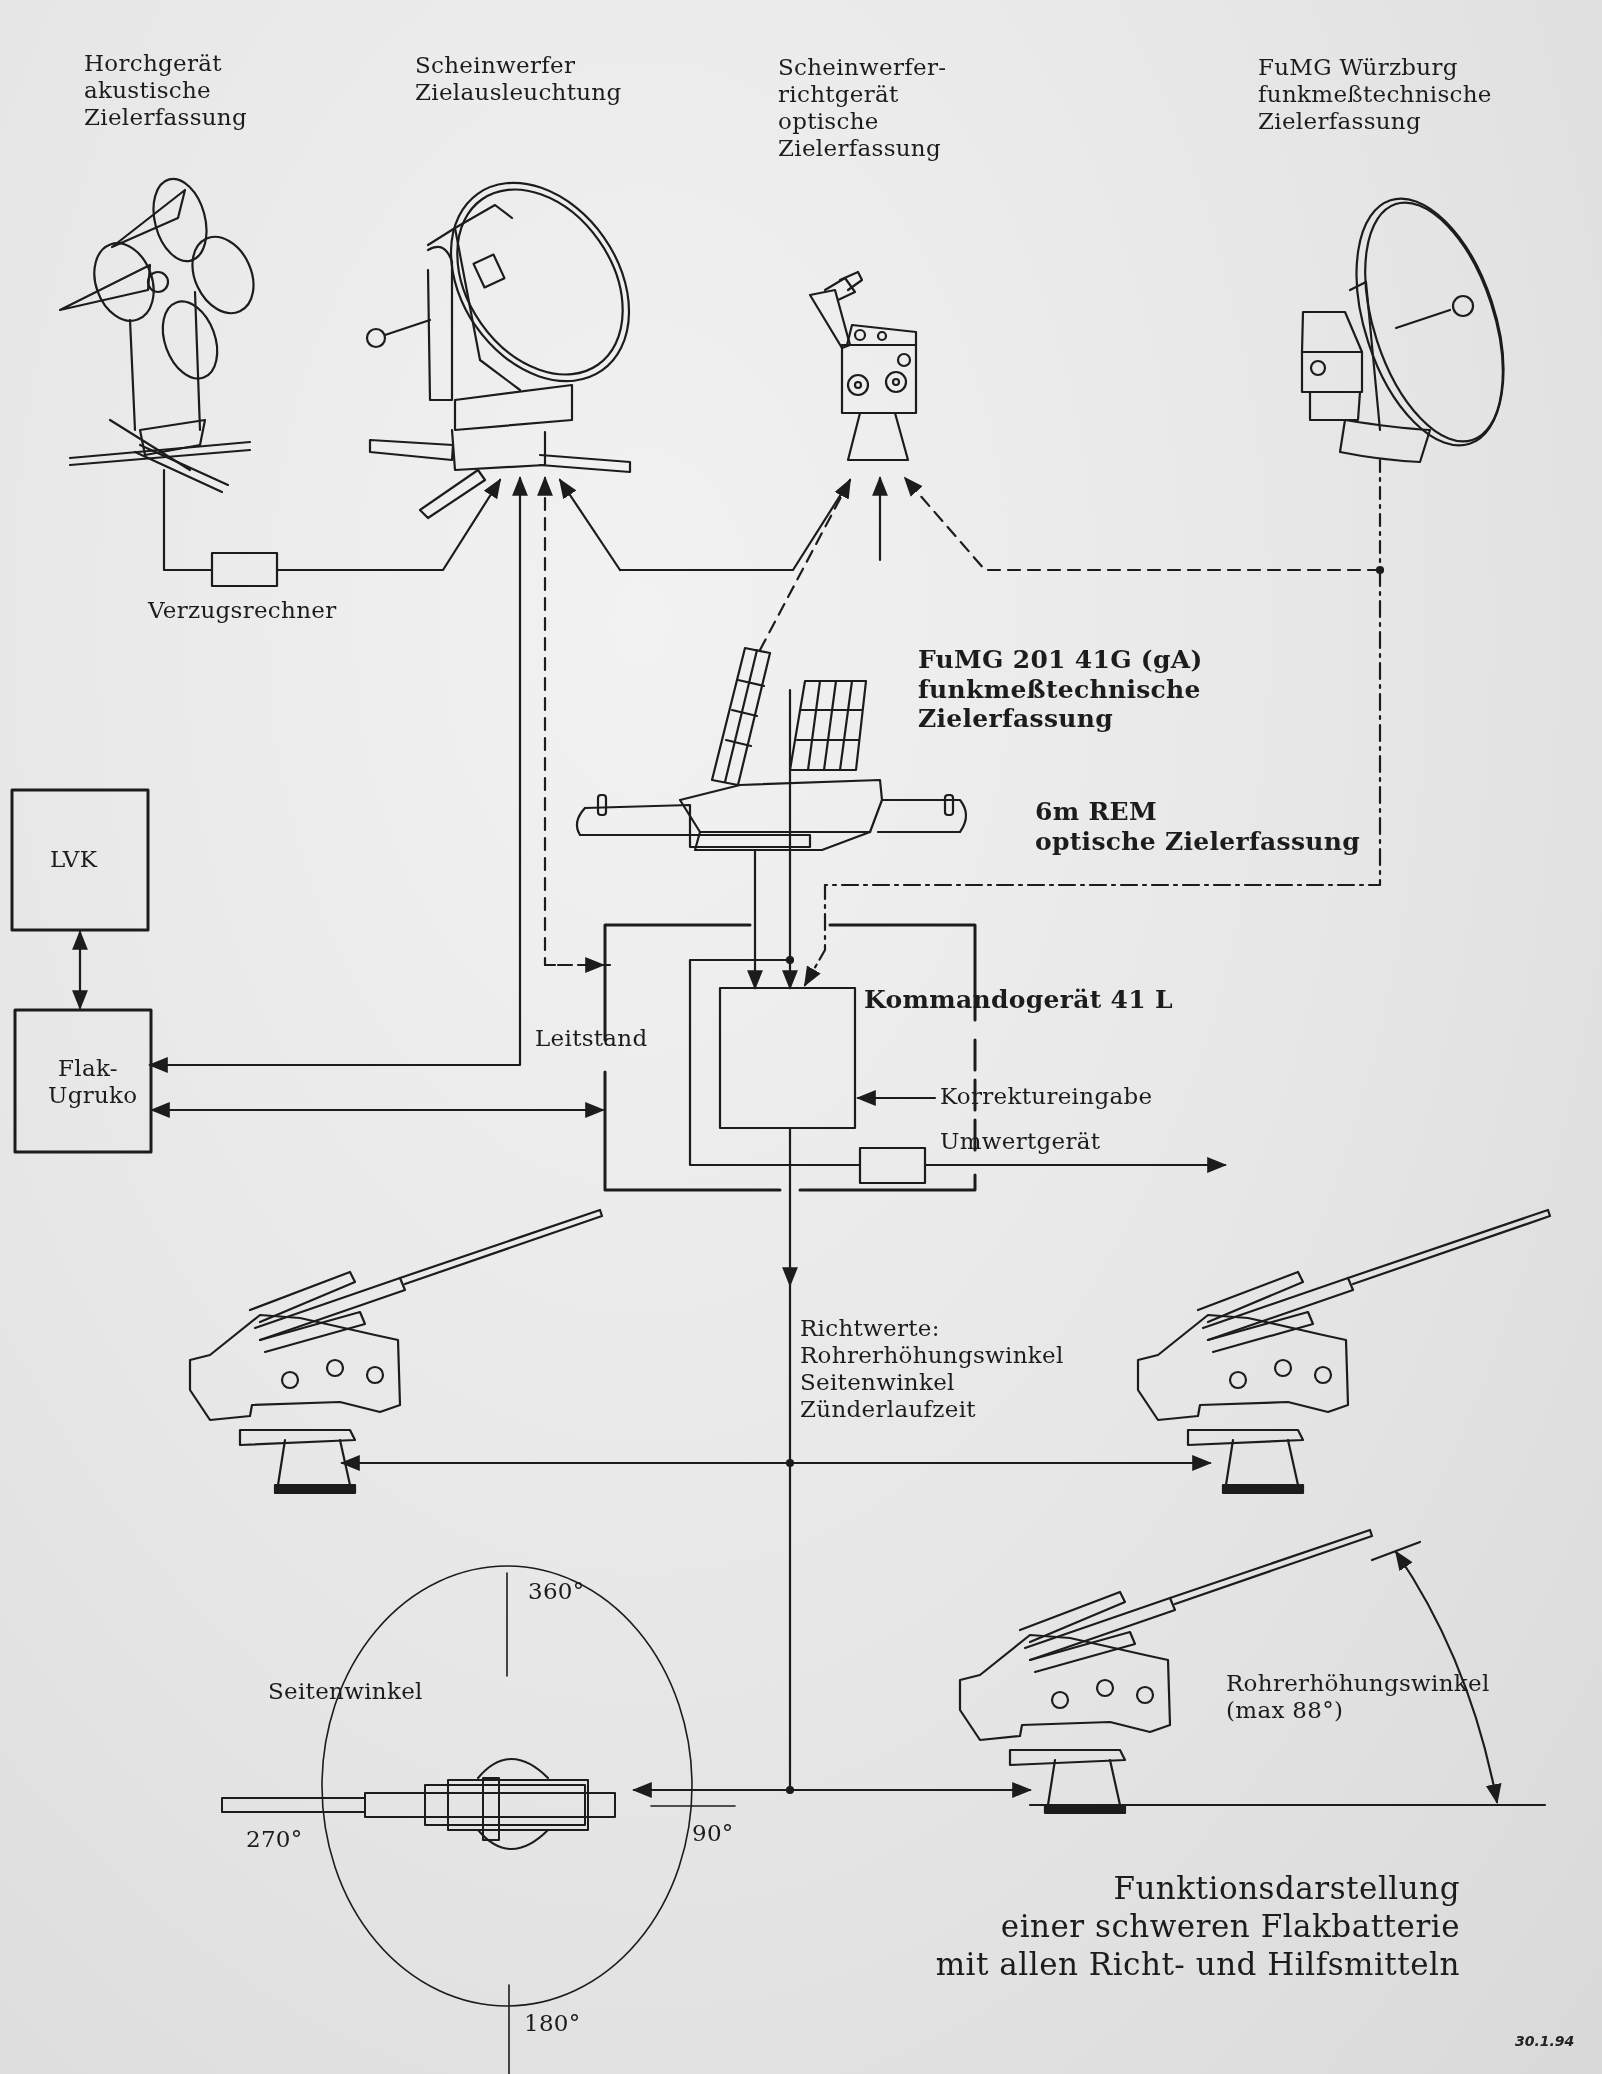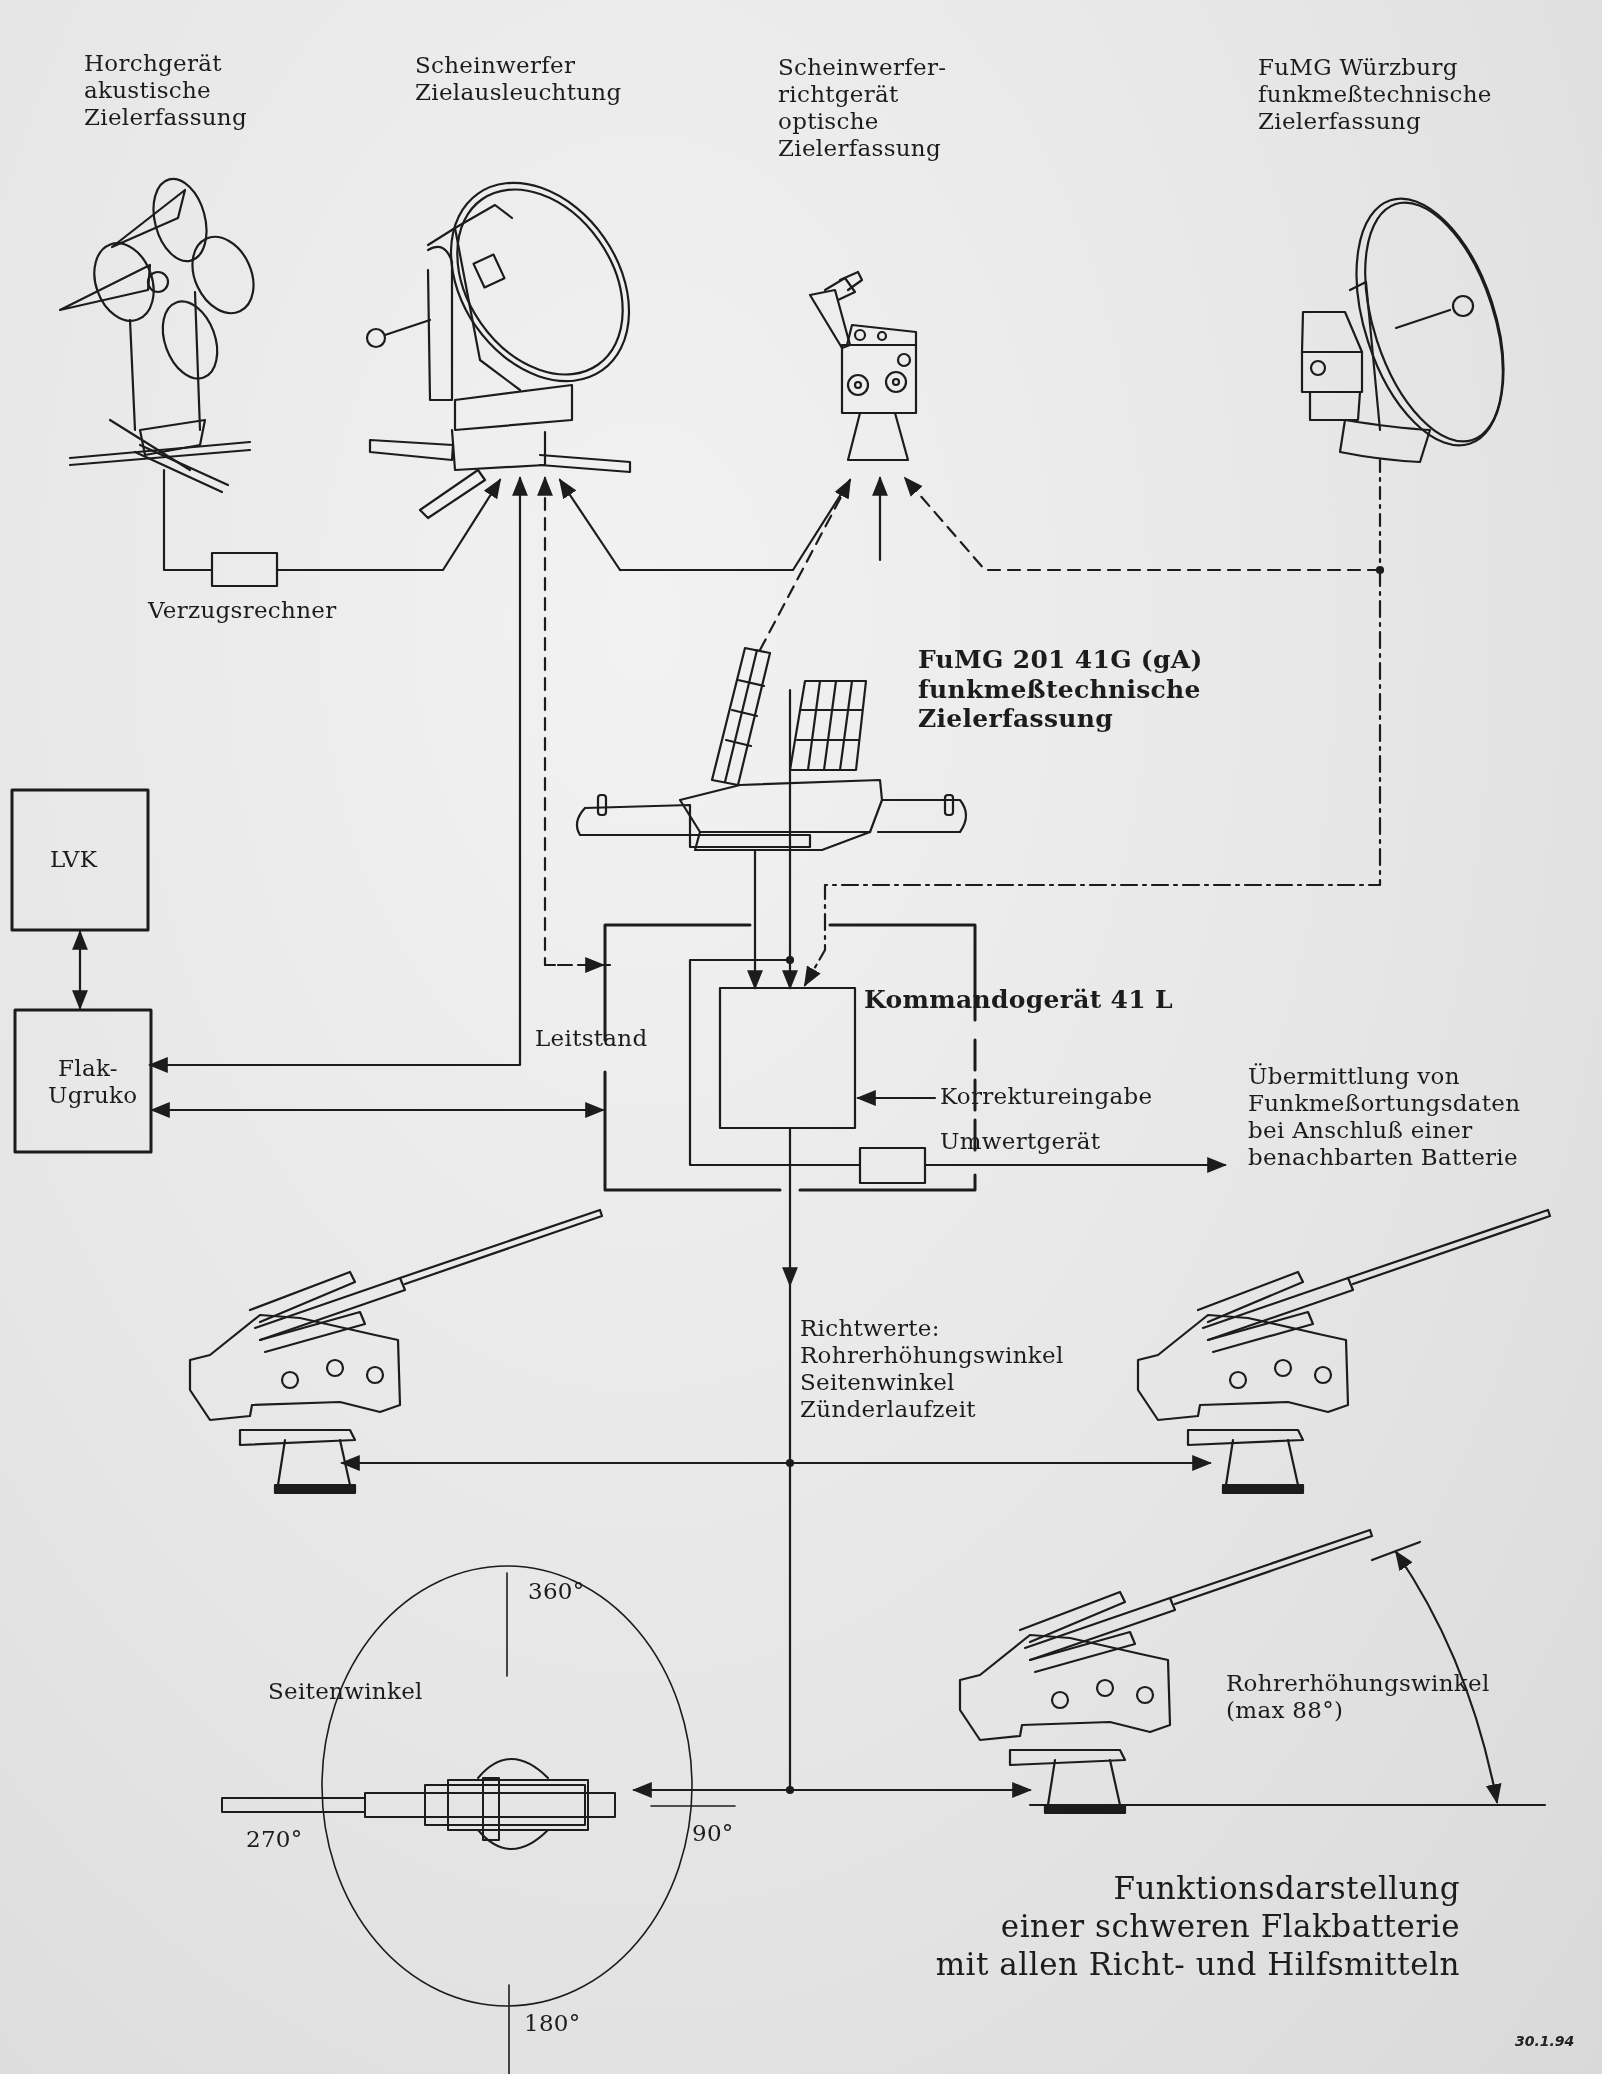--- a/index.html
+++ b/index.html
@@ -250,31 +250,29 @@
 richtgerät
 optische
 Zielerfassung</div>
 <div class="lbl" style="left:1258px;top:54px">FuMG Würzburg
 funkmeßtechnische
 Zielerfassung</div>
 <div class="lbl" style="left:148px;top:597px">Verzugsrechner</div>
 <div class="lbl lg" style="left:918px;top:645px">FuMG 201 41G (gA)
 funkmeßtechnische
 Zielerfassung</div>
+<div class="lbl lg" style="left:1035px;top:797px">6m REM
+optische Zielerfassung</div>
 <div class="lbl" style="left:50px;top:846px">LVK</div>
 <div class="lbl" style="left:48px;top:1055px;text-align:center;width:80px">Flak-
 Ugruko</div>
 <div class="lbl" style="left:535px;top:1025px;background:transparent">Leitstand</div>
 <div class="lbl lg" style="left:864px;top:985px">Kommandogerät 41 L</div>
 <div class="lbl" style="left:940px;top:1083px">Korrektureingabe</div>
 <div class="lbl" style="left:940px;top:1128px">Umwertgerät</div>
-<div class="lbl" style="left:1248px;top:1063px">Übermittlung von
-Funkmeßortungsdaten
-bei Anschluß einer
-benachbarten Batterie</div>
 <div class="lbl" style="left:800px;top:1315px">Richtwerte:
 Rohrerhöhungswinkel
 Seitenwinkel
 Zünderlaufzeit</div>
 <div class="lbl" style="left:268px;top:1678px">Seitenwinkel</div>
 <div class="lbl" style="left:528px;top:1578px">360°</div>
 <div class="lbl" style="left:692px;top:1820px">90°</div>
 <div class="lbl" style="left:524px;top:2010px">180°</div>
 <div class="lbl" style="left:246px;top:1826px">270°</div>
 <div class="lbl" style="left:1226px;top:1670px">Rohrerhöhungswinkel

